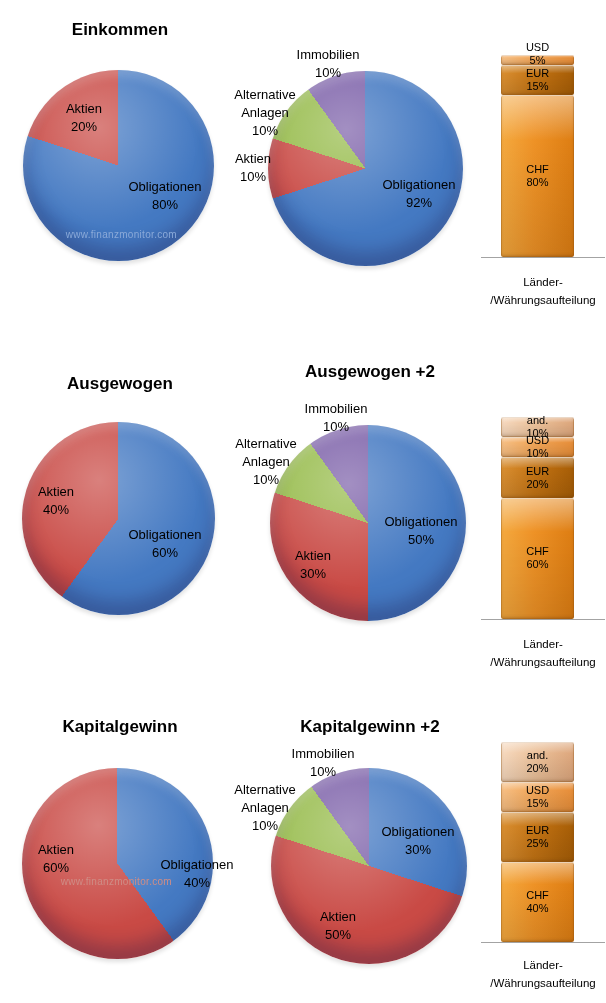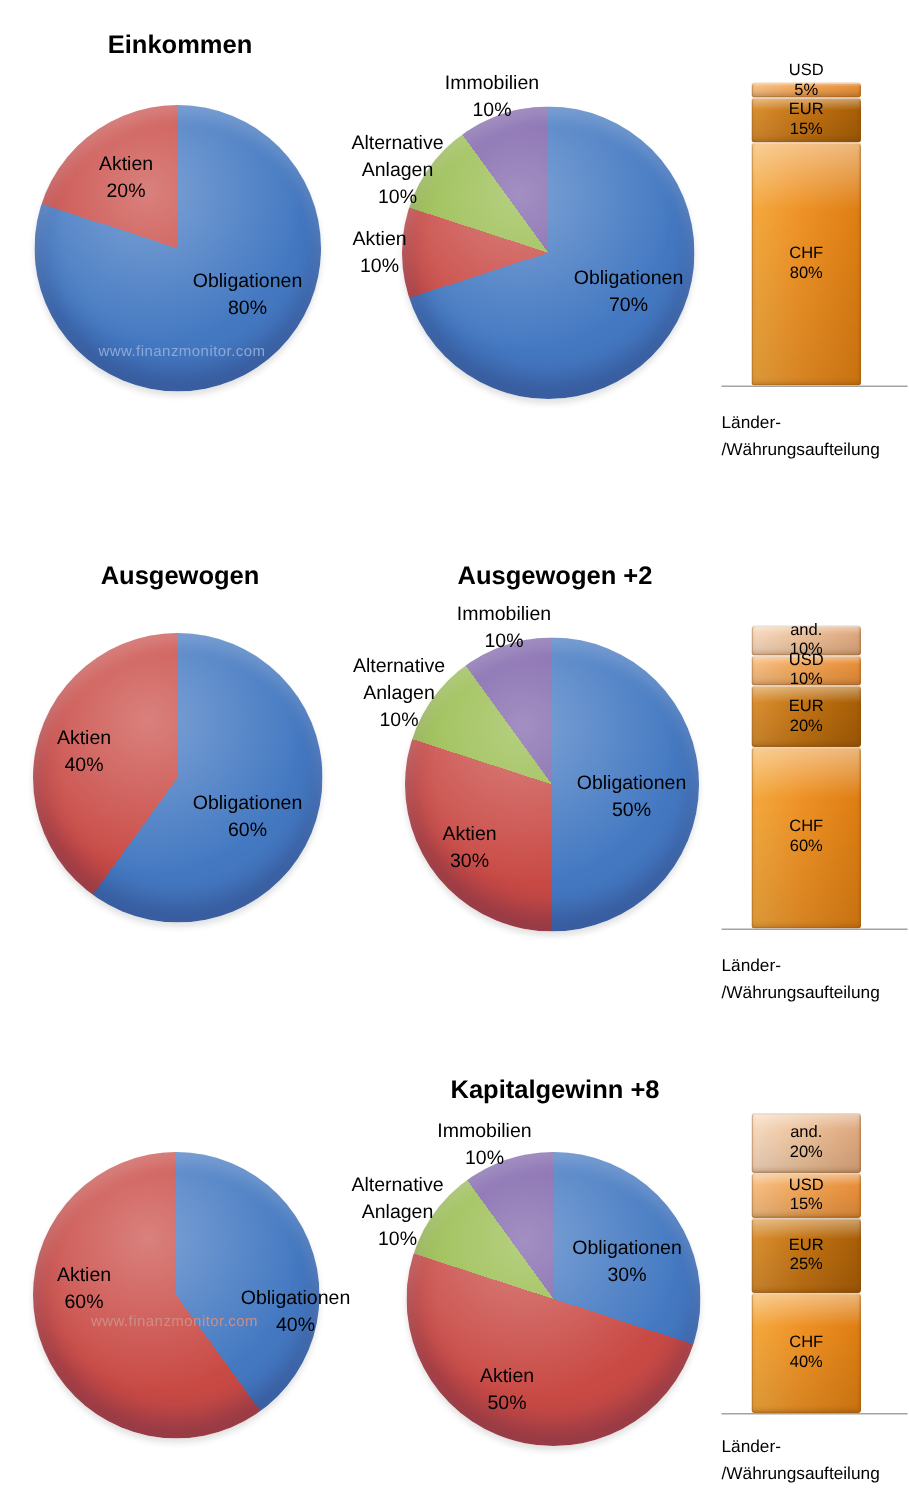--- a/index.html
+++ b/index.html
@@ -35,21 +35,21 @@
                inset 0 0 0 1px rgba(150,85,15,.30),
                inset 0 -2px 3px rgba(80,40,0,.22);
     overflow:visible;
   }
   .seg > div{position:relative;z-index:2;}
   .bar-top{
     position:absolute;width:73px;text-align:center;font-size:11px;line-height:13px;
   }
   .axis{position:absolute;left:481px;width:124px;height:0;border-top:1px solid #a3a3a3;}
   .caption{
-    position:absolute;left:481px;width:124px;text-align:left;
+    position:absolute;left:481px;width:124px;text-align:center;
     font-size:11.5px;line-height:18px;white-space:nowrap;
   }
 </style>
 </head>
 <body>
 
 <div class="canvas">
 
   <div class="title" style="left:0;top:19px">Einkommen</div>
 
@@ -74,21 +74,21 @@
     <div>Alternative</div>
     <div>Anlagen</div>
     <div>10%</div>
   </div>
   <div class="plbl" style="left:213px;top:150px;width:80px">
     <div>Aktien</div>
     <div>10%</div>
   </div>
   <div class="plbl" style="left:369px;top:176px;width:100px">
     <div>Obligationen</div>
-    <div>70%</div>
+    <div>92%</div>
   </div>
 
   <div class="bar-top" style="left:501px;top:41px">USD</div>
   <div class="bar" style="left:501px;top:55px;height:202px">
       <div class="seg" style="height: 5%; background: linear-gradient(rgba(255, 255, 255, 0.45), rgba(255, 255, 255, 0) 28%, rgba(0, 0, 0, 0.1)), linear-gradient(90deg, rgb(246, 191, 133), rgb(240, 165, 88) 45%, rgb(230, 141, 56));">
         <div>5%</div>
       </div>
       <div class="seg" style="height: 15%; background: linear-gradient(rgba(255, 255, 255, 0.45), rgba(255, 255, 255, 0) 28%, rgba(0, 0, 0, 0.1)), linear-gradient(90deg, rgb(217, 143, 50), rgb(196, 116, 20) 45%, rgb(166, 93, 6));">
         <div>EUR</div>
         <div>15%</div>
@@ -98,21 +98,21 @@
         <div>80%</div>
       </div>
     </div>
   <div class="axis" style="top:257px"></div>
   <div class="caption" style="top:273px">
     <div>Länder-</div>
     <div>/Währungsaufteilung</div>
   </div>
 
   <div class="title" style="left:0;top:373px">Ausgewogen</div>
-  <div class="title" style="left:250px;top:373px">Ausgewogen +2</div>
+  <div class="title" style="left:250px;top:361px">Ausgewogen +2</div>
 
   <div class="pie" style="left: 22px; top: 422px; width: 193px; height: 193px; background: radial-gradient(circle at 40% 30%, rgba(255, 255, 255, 0.3), rgba(255, 255, 255, 0) 58%), conic-gradient(rgb(68, 121, 194) 0deg, rgb(68, 121, 194) 216deg, rgb(201, 74, 69) 216deg, rgb(201, 74, 69) 360deg);"></div>
   <div class="pie" style="left: 270px; top: 425px; width: 196px; height: 196px; background: radial-gradient(circle at 40% 30%, rgba(255, 255, 255, 0.3), rgba(255, 255, 255, 0) 58%), conic-gradient(rgb(68, 121, 194) 0deg, rgb(68, 121, 194) 180deg, rgb(201, 74, 69) 180deg, rgb(201, 74, 69) 288deg, rgb(150, 187, 74) 288deg, rgb(150, 187, 74) 324deg, rgb(123, 95, 168) 324deg, rgb(123, 95, 168) 360deg);"></div>
 
   <div class="plbl" style="left:16px;top:483px;width:80px">
     <div>Aktien</div>
     <div>40%</div>
   </div>
   <div class="plbl" style="left:115px;top:526px;width:100px">
     <div>Obligationen</div>
@@ -154,21 +154,22 @@
         <div>CHF</div>
         <div>60%</div>
       </div>
     </div>
   <div class="axis" style="top:619px"></div>
   <div class="caption" style="top:635px">
     <div>Länder-</div>
     <div>/Währungsaufteilung</div>
   </div>
 
-  <div class="title" style="left:250px;top:716px">Kapitalgewinn +8</div>
+  <div class="title" style="left:0;top:716px">Kapitalgewinn</div>
+  <div class="title" style="left:250px;top:716px">Kapitalgewinn +2</div>
 
   <div class="pie" style="left: 22px; top: 768px; width: 191px; height: 191px; background: radial-gradient(circle at 40% 30%, rgba(255, 255, 255, 0.3), rgba(255, 255, 255, 0) 58%), conic-gradient(rgb(68, 121, 194) 0deg, rgb(68, 121, 194) 144deg, rgb(201, 74, 69) 144deg, rgb(201, 74, 69) 360deg);"></div>
   <div class="pie" style="left: 271px; top: 768px; width: 196px; height: 196px; background: radial-gradient(circle at 40% 30%, rgba(255, 255, 255, 0.3), rgba(255, 255, 255, 0) 58%), conic-gradient(rgb(68, 121, 194) 0deg, rgb(68, 121, 194) 108deg, rgb(201, 74, 69) 108deg, rgb(201, 74, 69) 288deg, rgb(150, 187, 74) 288deg, rgb(150, 187, 74) 324deg, rgb(123, 95, 168) 324deg, rgb(123, 95, 168) 360deg);"></div>
 
   <div class="plbl" style="left:16px;top:841px;width:80px">
     <div>Aktien</div>
     <div>60%</div>
   </div>
   <div class="plbl" style="left:147px;top:856px;width:100px">
     <div>Obligationen</div>

